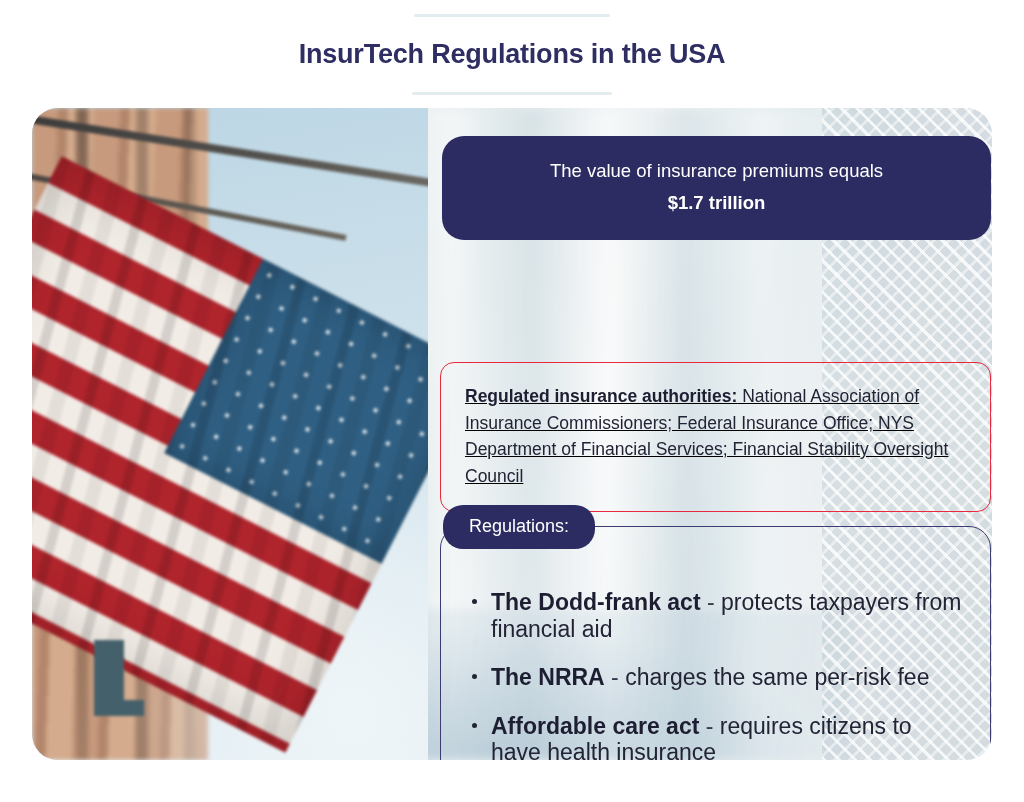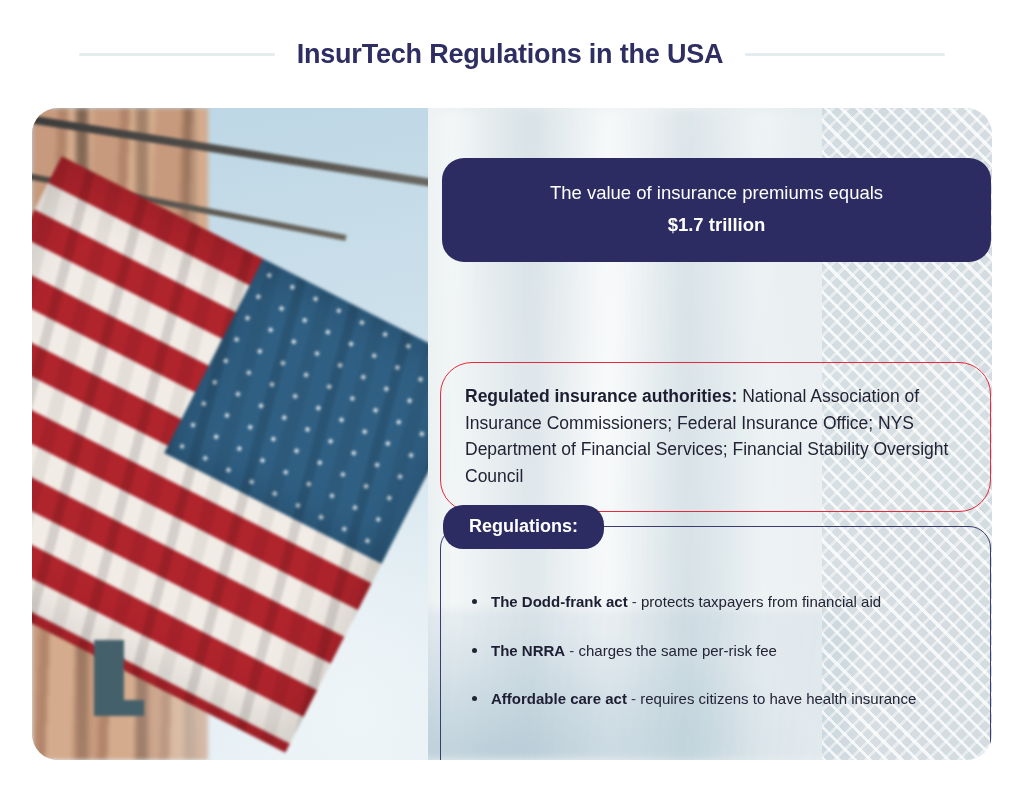--- a/index.html
+++ b/index.html
@@ -18,20 +18,21 @@
   
   .header {
     position: absolute;
     left: 0; top: 0;
     width: 1024px;
     height: 108px;
     display: flex;
     align-items: center;
     justify-content: center;
     gap: 22px;
+    flex-direction: column;
   }
   .rule {
     height: 3px;
     background: #e3ecee;
     border-radius: 2px;
   }
   .rule-left  { width: 196px; }
   .rule-right { width: 200px; }
   .page-title {
     font-size: 27px;
@@ -213,21 +214,21 @@
   
   .content {
     position: absolute;
     left: 376px; top: 22px;
     width: 584px;
   }
 
   
   .premium-card {
     position: absolute;
-    left: 34px; top: 28px;
+    left: 34px; top: 6px;
     width: 549px;
     padding: 22px 26px 24px;
     box-sizing: border-box;
     background: #2c2c63;
     border-radius: 22px;
     text-align: center;
     color: #ffffff;
   }
   .premium-line1 {
     font-size: 18.5px;
@@ -242,22 +243,23 @@
   }
 
   
   .authorities-card {
     position: absolute;
     left: 32px; top: 232px;
     width: 551px;
     padding: 20px 24px 22px;
     box-sizing: border-box;
     border: 1.5px solid #e8283c;
-    border-radius: 32px;
+    border-radius: 14px;
     background: rgba(255,255,255,0.06);
+    text-decoration: underline;
   }
   .authorities-text {
     font-size: 17.5px;
     line-height: 26.5px;
     color: #232336;
   }
   .authorities-text b { font-weight: bold; color: #1e1e33; }
 
   
   .regulations-card {
@@ -268,39 +270,39 @@
     border: 1.3px solid #3c3c72;
     border-radius: 22px;
     background: rgba(255,255,255,0.05);
   }
   .regulations-pill {
     position: absolute;
     left: 2px; top: -22px;
     background: #2c2c63;
     color: #ffffff;
     font-size: 18px;
-    font-weight: bold;
+    font-weight: normal;
     padding: 11px 26px 12px;
     border-radius: 20px;
     white-space: nowrap;
   }
   .regulations-list {
     position: absolute;
     left: 0; top: 62px;
     width: 551px;
     padding: 0 26px 0 28px;
     box-sizing: border-box;
     list-style: none;
     margin: 0;
   }
   .reg-item {
     position: relative;
     padding-left: 22px;
     margin-bottom: 22px;
-    font-size: 15px;
+    font-size: 23px;
     line-height: 26.5px;
     color: #232336;
   }
   .reg-item:last-child { margin-bottom: 0; }
   .reg-item .dot {
     position: absolute;
     left: 3px; top: 10px;
     width: 5px; height: 5px;
     border-radius: 50%;
     background: #232336;

